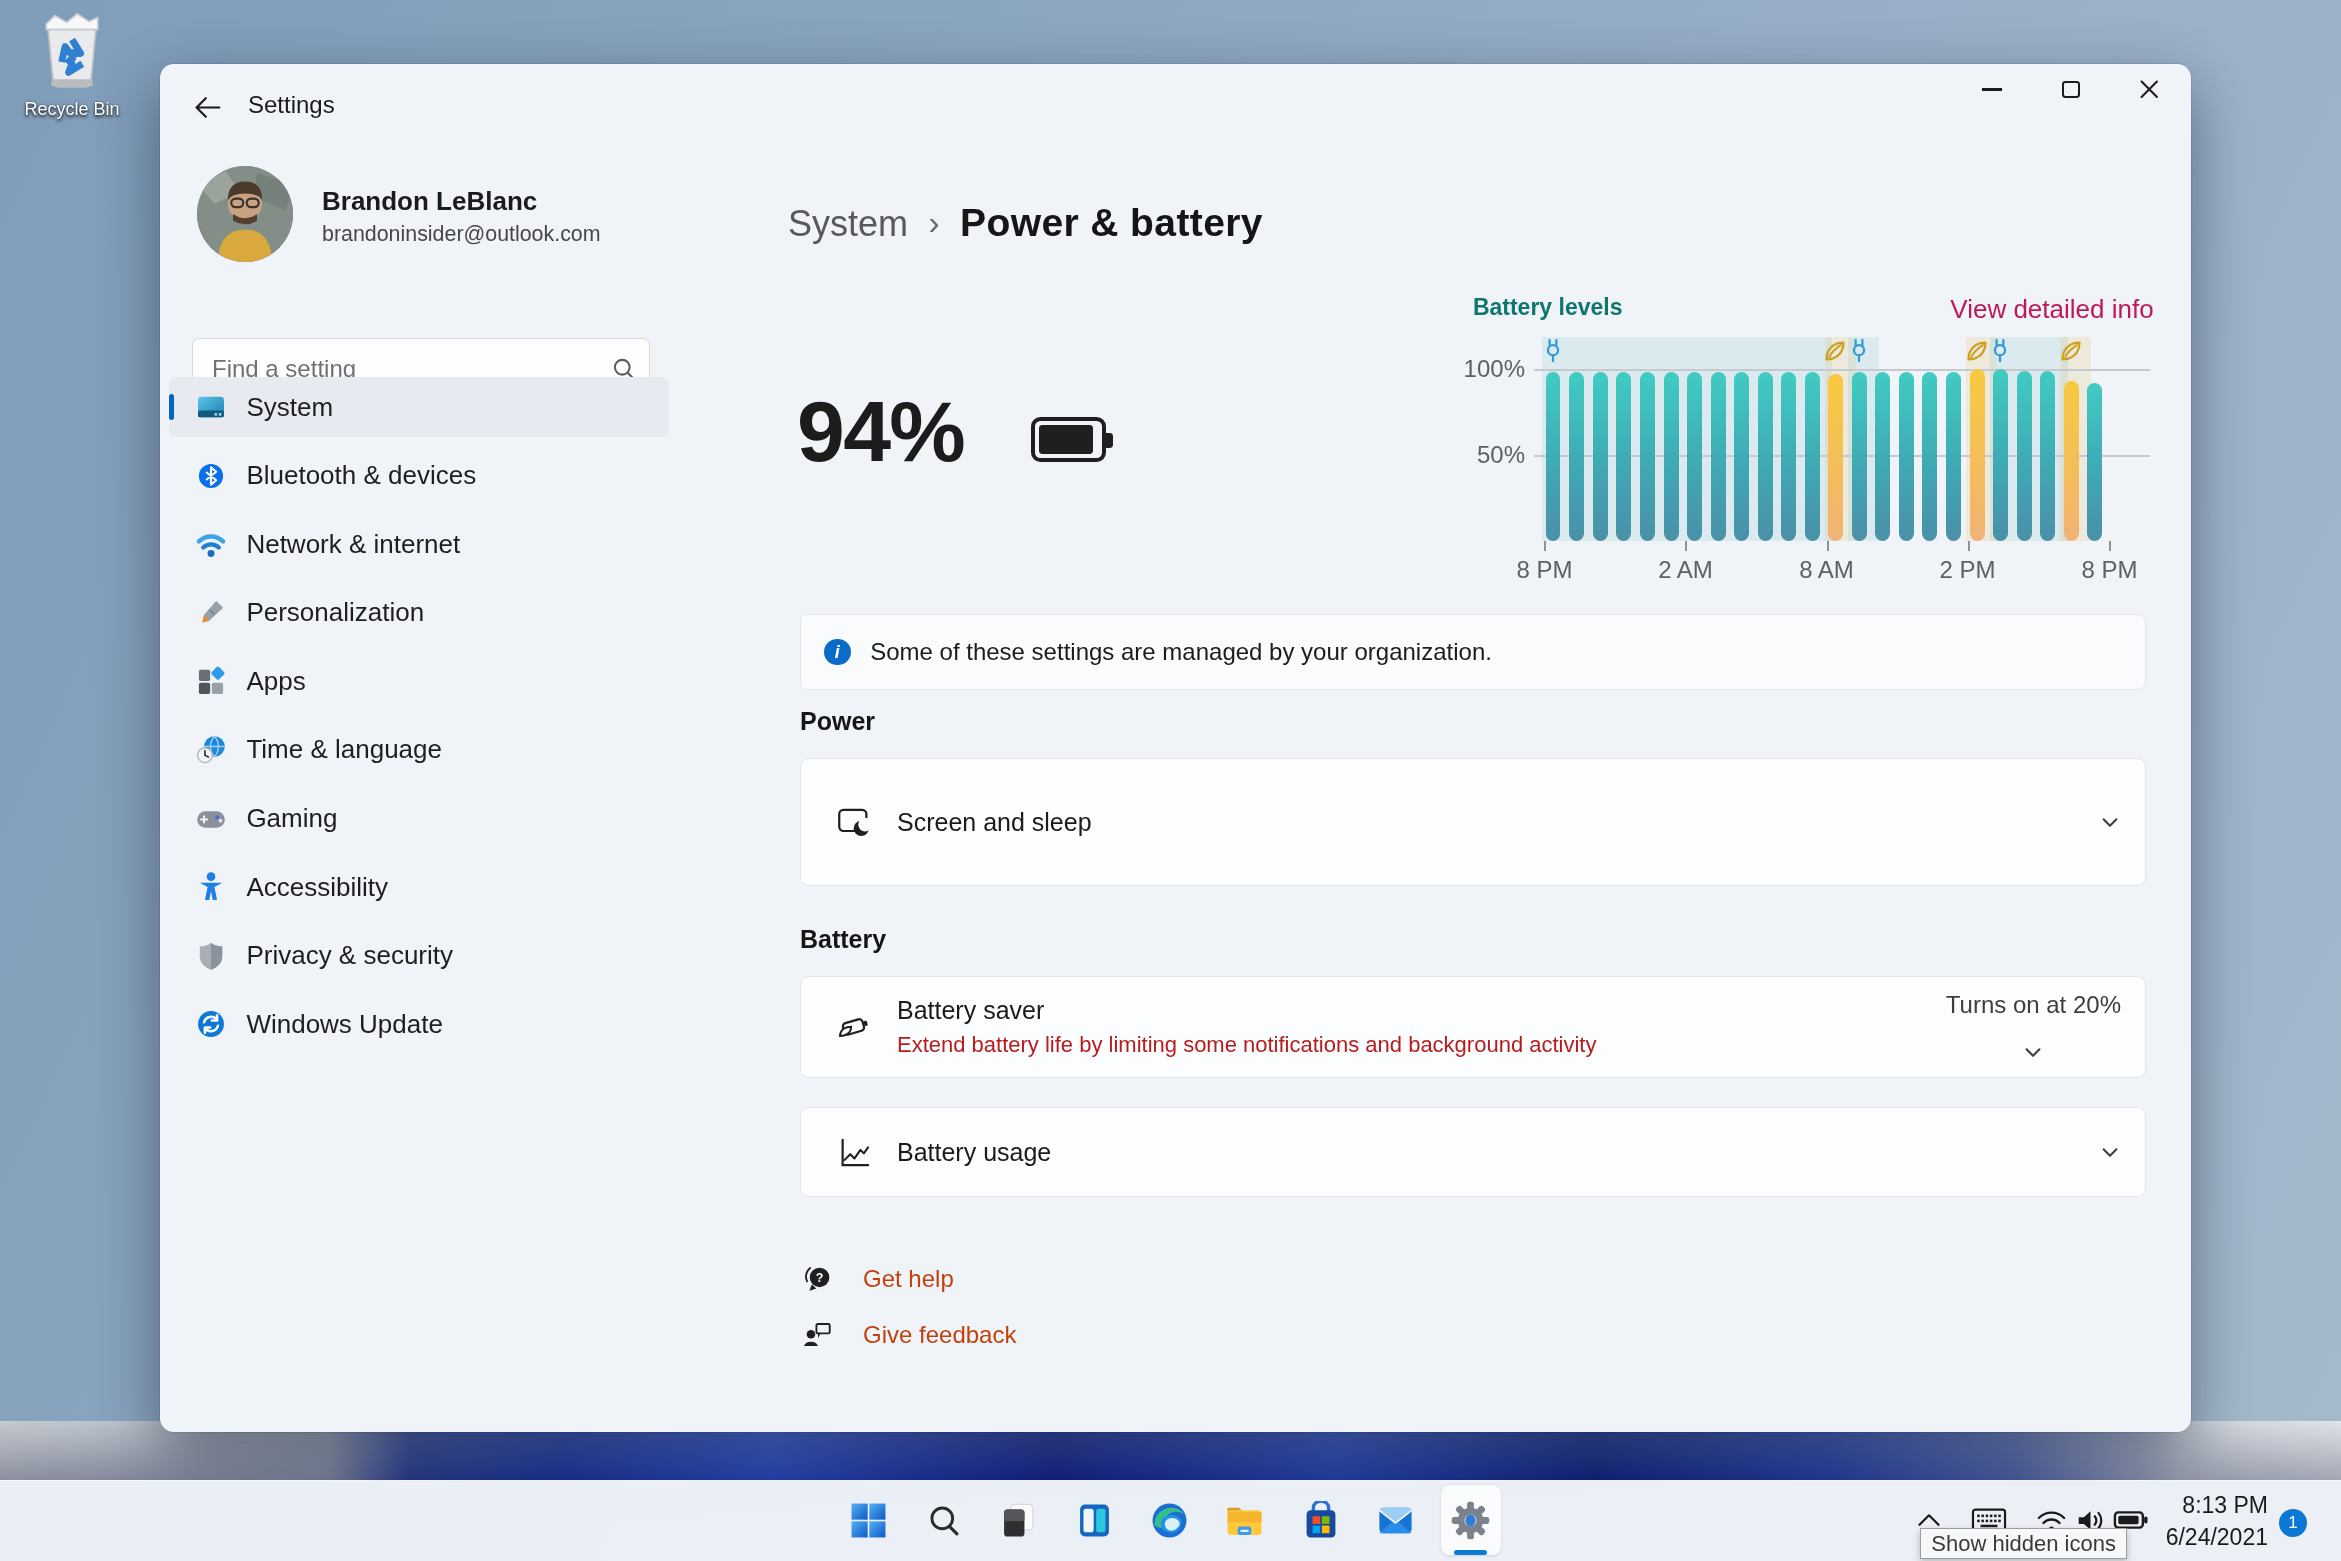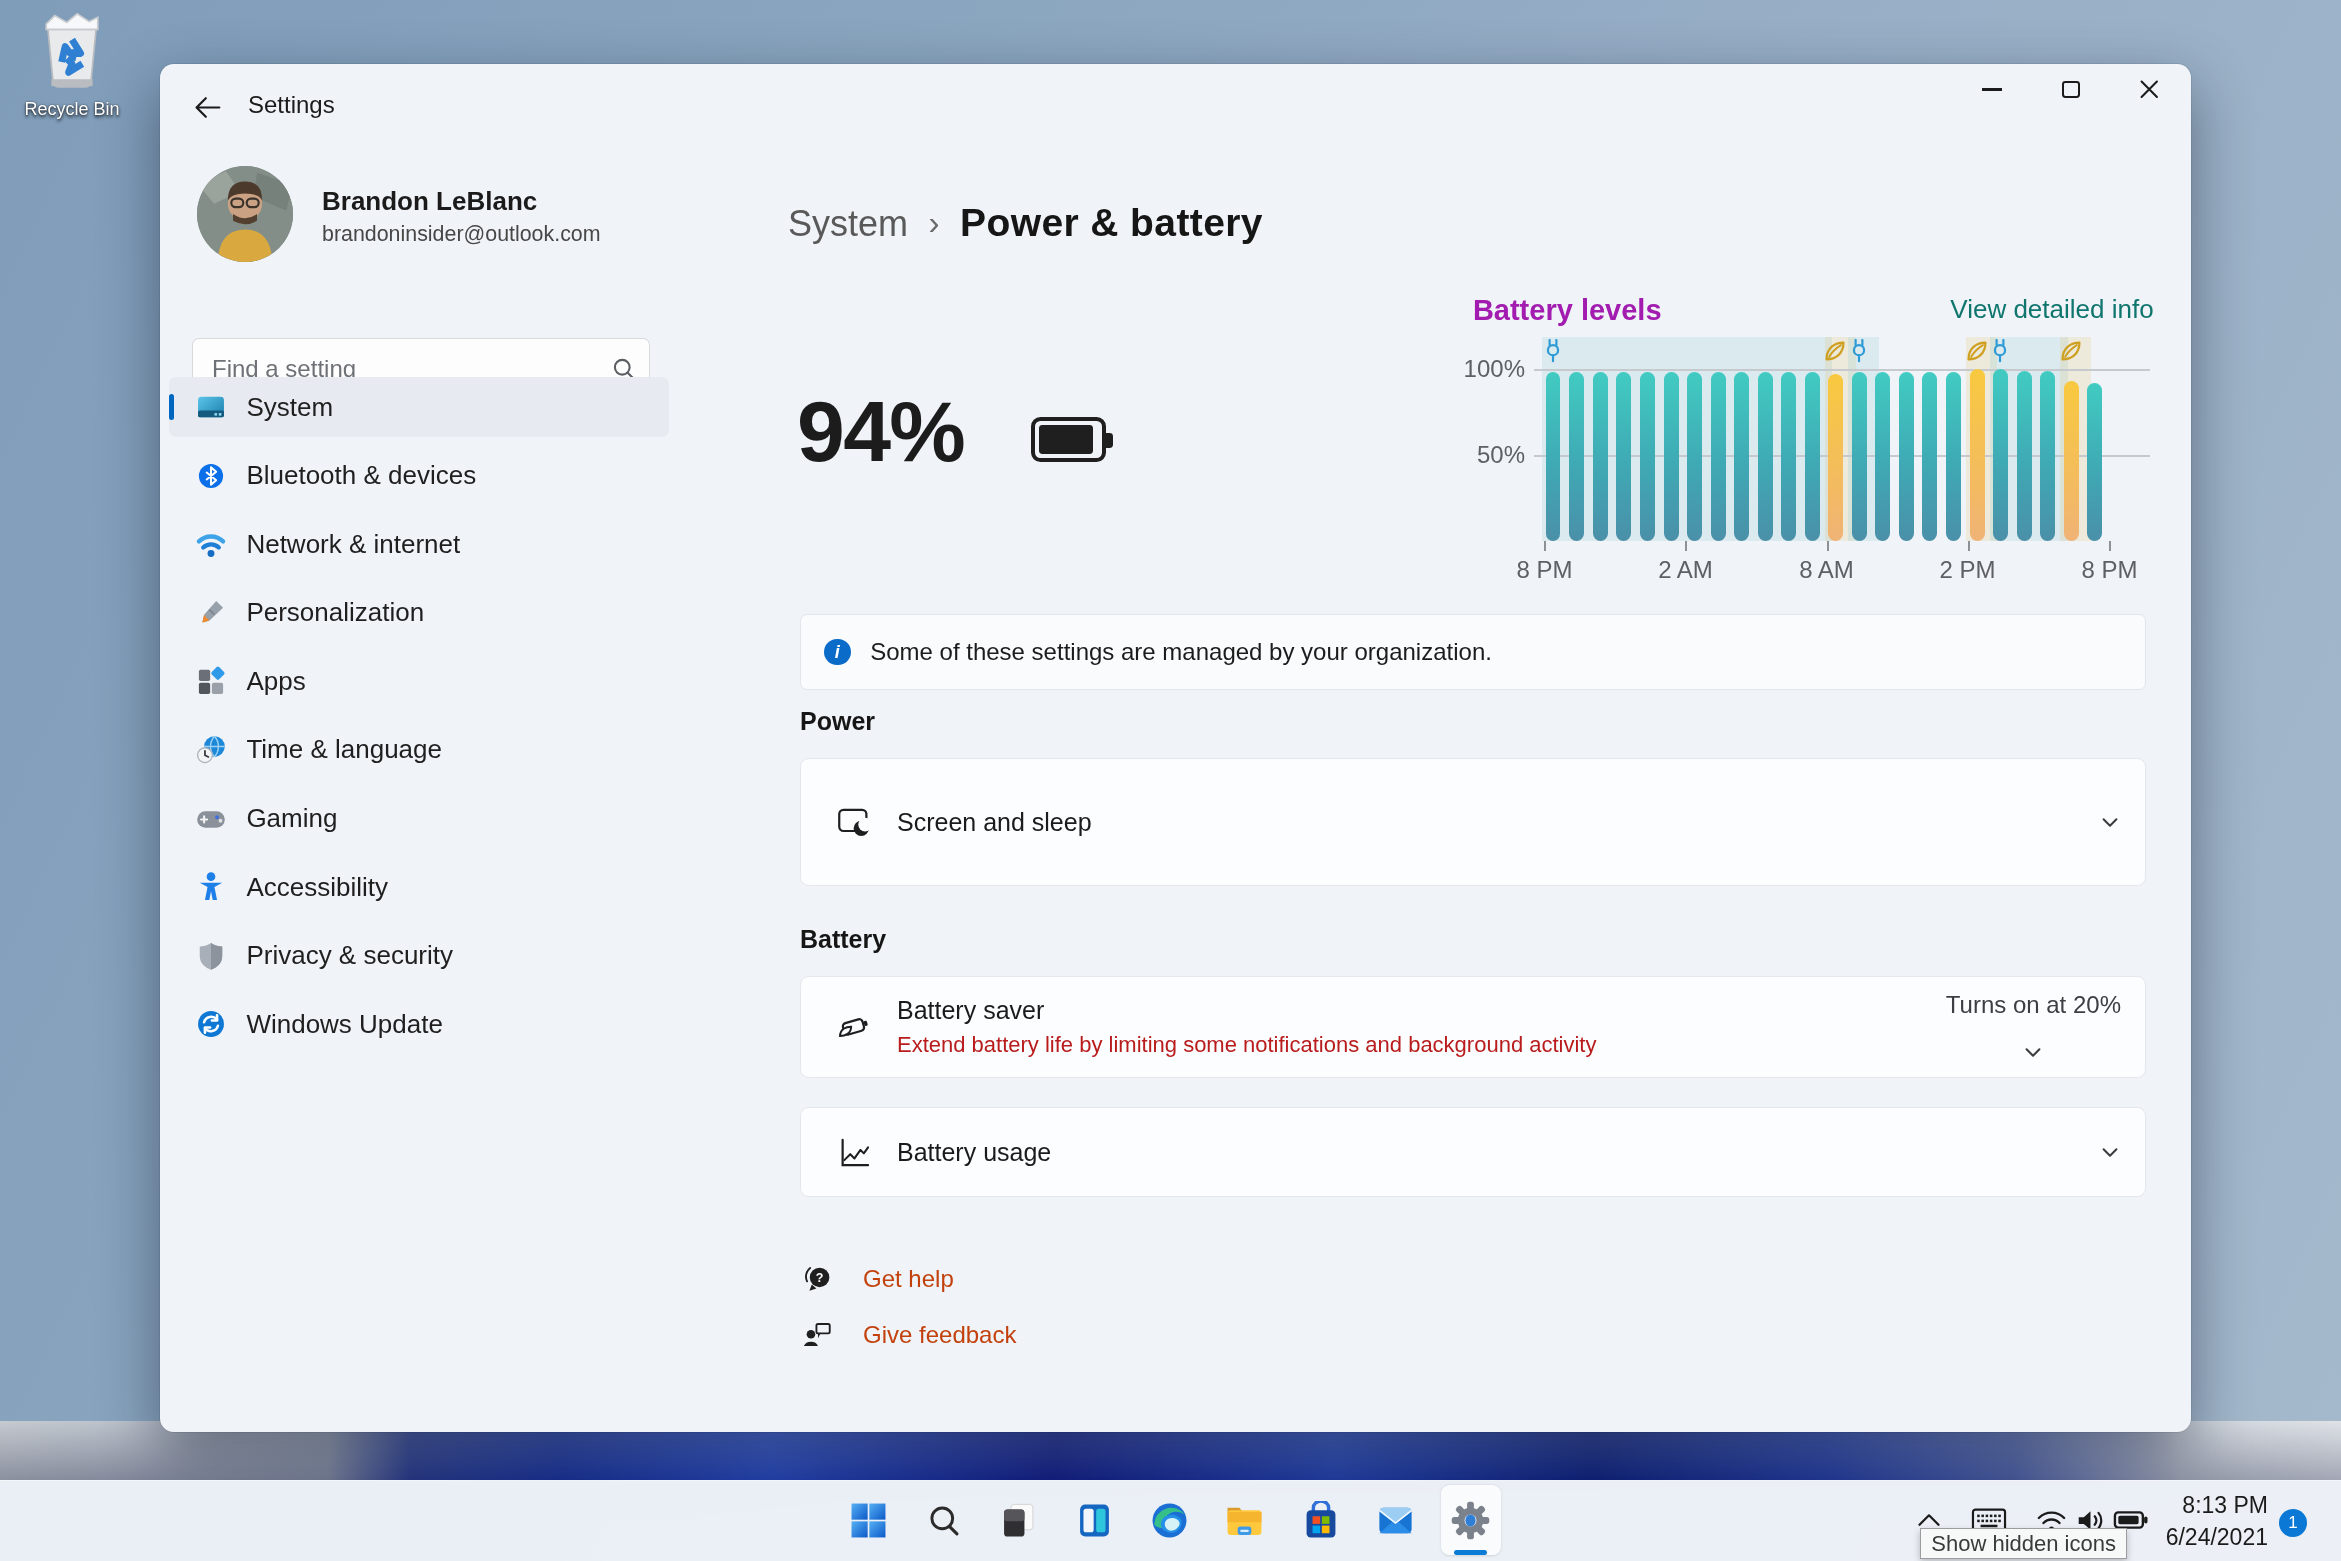--- a/index.html
+++ b/index.html
@@ -45,22 +45,22 @@
   .breadcrumb{position:absolute;left:628px;top:137px;display:flex;align-items:baseline;gap:20.5px;}
   .bc-parent{font-size:36px;color:#595959;}
   .bc-sep{font-size:33px;color:#6a6a6a;transform:translateY(-1.7px);}
   .bc-current{font-size:39px;font-weight:bold;color:#161616;letter-spacing:0.4px;}
   .big-pct{position:absolute;left:637px;top:318px;font-size:86px;font-weight:bold;color:#1c1c1c;letter-spacing:-1.7px;}
   .big-batt{position:absolute;left:871px;top:353px;width:75px;height:45px;border:4.3px solid #1f1f1f;border-radius:9.4px;padding:4.3px;}
   .big-batt::before{content:"";display:block;width:92%;height:100%;background:#1f1f1f;border-radius:3.4px;}
   .big-batt::after{content:"";position:absolute;right:-11px;top:12px;width:7.7px;height:15.4px;background:#1f1f1f;border-radius:0 3.4px 3.4px 0;}
   
   .chart{position:absolute;left:1312px;top:227px;width:685px;height:300px;}
-  .chart-title{position:absolute;left:0.9px;top:3.4px;font-size:29px;font-weight:bold;color:#a21caf;}
-  .chart-link{position:absolute;right:3.4px;top:3.4px;font-size:26px;color:#0f766e;cursor:pointer;}
+  .chart-title{position:absolute;left:0.9px;top:3.4px;font-size:23px;font-weight:bold;color:#0f766e;}
+  .chart-link{position:absolute;right:3.4px;top:3.4px;font-size:26px;color:#be185d;cursor:pointer;}
   .plot{position:absolute;left:67px;top:46px;width:611px;height:204px;}
   .chart-region{position:absolute;top:0;height:204px;}
   .chart-region.plugged{background:rgba(132,198,205,.20);}
   .chart-region.saver{background:rgba(225,188,86,.18);}
   .gridline{position:absolute;left:-5.1px;width:616px;height:1.7px;background:#c6c9cd;}
   .ytick{position:absolute;left:-79px;width:65px;text-align:right;font-size:24px;color:#5d6064;}
   .bar{position:absolute;bottom:0;width:14.6px;border-radius:7.7px;}
   .bar.normal{background:linear-gradient(180deg,#41cbc2 0%,#3fa9b4 55%,#4a90a8 100%);}
   .bar.saver{background:linear-gradient(180deg,#f8c93f 0%,#f3ba62 70%,#f0b377 100%);}
   .xtick{position:absolute;top:204px;width:1.7px;height:10.3px;background:#8e9194;}

